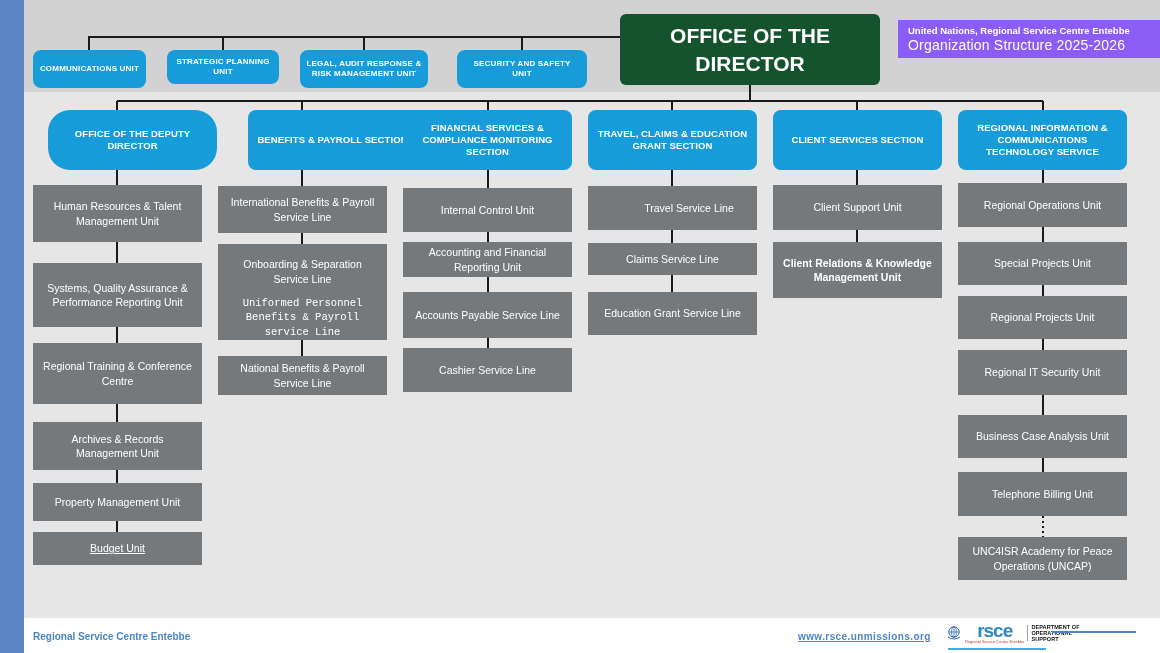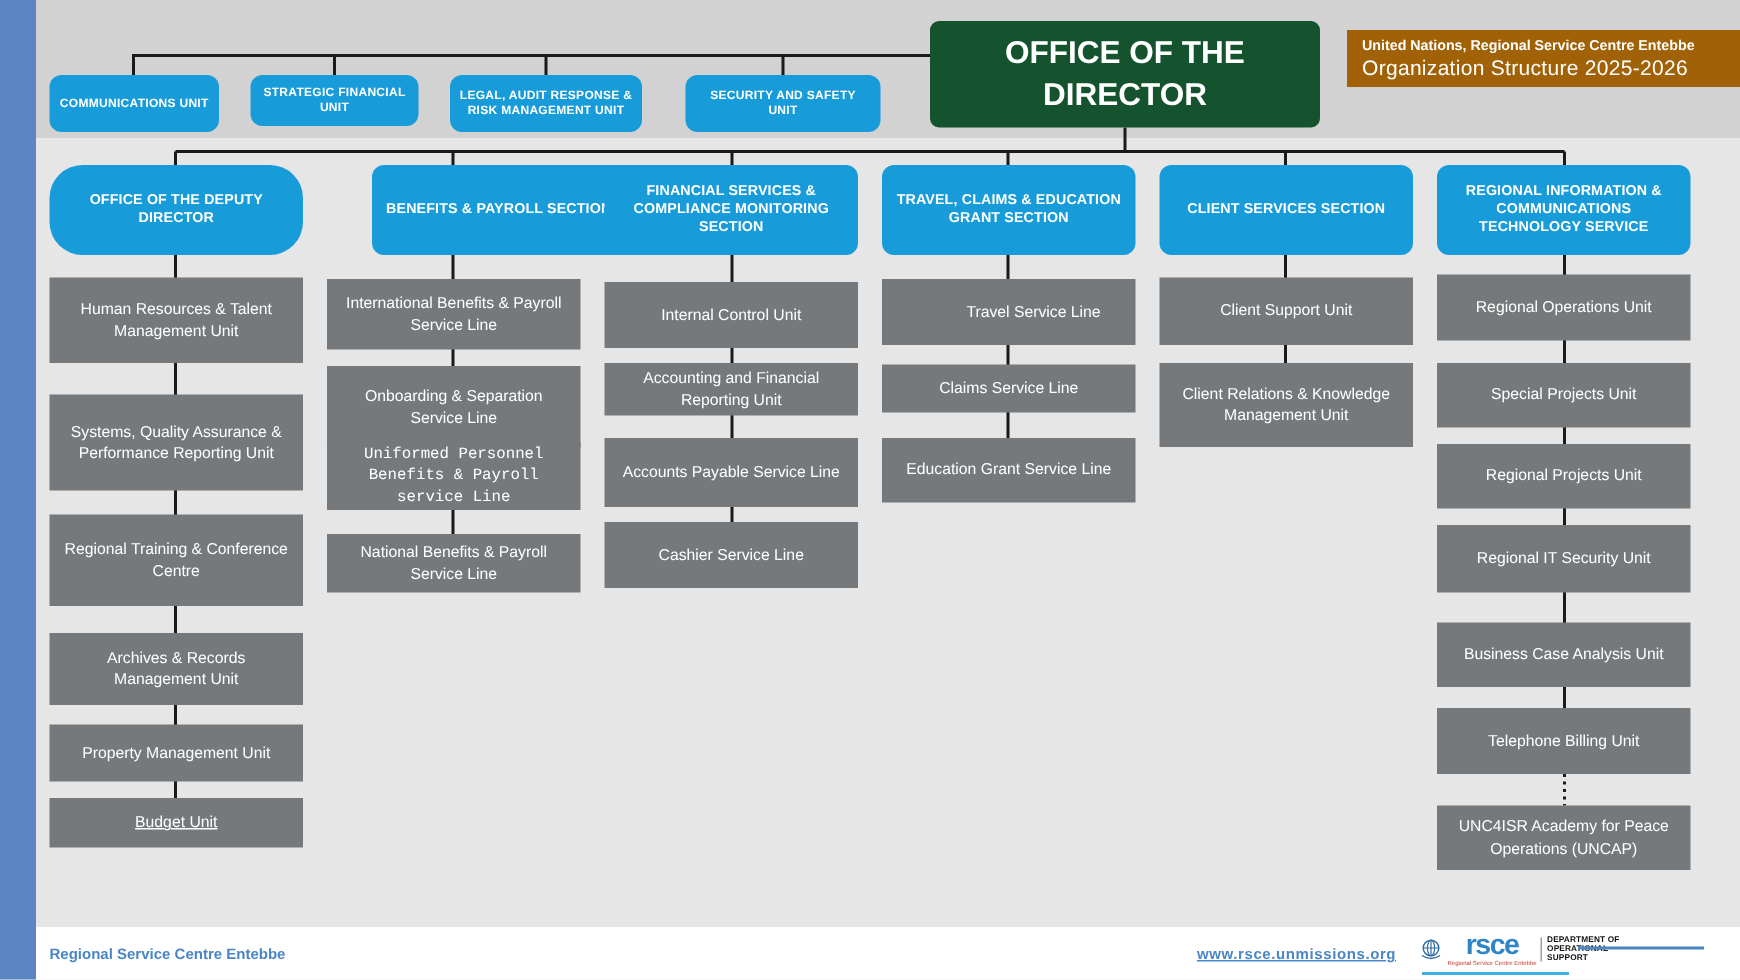--- a/index.html
+++ b/index.html
@@ -19,21 +19,21 @@
     font-weight:bold;box-sizing:border-box;padding:2px 6px;line-height:1.25;
   }
   .top-unit{font-size:8px;letter-spacing:.2px;}
   .section-head{font-size:9.5px;top:110px;height:60px;width:169px;letter-spacing:.1px;}
   .director{
     position:absolute;left:620px;top:14px;width:260px;height:71px;background:#14532d;
     color:#fff;border-radius:6px;display:flex;align-items:center;justify-content:center;
     text-align:center;font-size:21px;font-weight:bold;line-height:1.3;padding:0 20px;box-sizing:border-box;
   }
   .title-box{
-    position:absolute;left:898px;top:20px;width:262px;height:38px;background:#a16207;color:#fff;
+    position:absolute;left:898px;top:20px;width:262px;height:38px;background:#8b5cf6;color:#fff;
     box-sizing:border-box;padding:5px 0 0 10px;line-height:1.25;
   }
   .title-box .l1{font-size:9.5px;font-weight:bold;display:block;}
   .title-box .l2{font-size:14px;display:block;letter-spacing:.2px;}
 
   .unit{
     position:absolute;width:169px;background:#75797B;color:#ffffff;
     display:flex;align-items:center;justify-content:center;text-align:center;
     font-size:10.5px;line-height:1.35;box-sizing:border-box;padding:3px 10px;
   }
@@ -92,25 +92,25 @@
   </g>
 </svg>
 
 <div class="director">OFFICE OF THE DIRECTOR</div>
 <div class="title-box">
   <span class="l1">United Nations, Regional Service Centre Entebbe</span>
   <span class="l2">Organization Structure 2025-2026</span>
 </div>
 
 <div class="blue-box top-unit" style="left:33px;top:50px;width:113px;height:38px;">COMMUNICATIONS UNIT</div>
-<div class="blue-box top-unit" style="left:167px;top:50px;width:112px;height:34px;">STRATEGIC FINANCIAL UNIT</div>
+<div class="blue-box top-unit" style="left:167px;top:50px;width:112px;height:34px;">STRATEGIC PLANNING UNIT</div>
 <div class="blue-box top-unit" style="left:300px;top:50px;width:128px;height:38px;">LEGAL, AUDIT RESPONSE &amp; RISK MANAGEMENT UNIT</div>
 <div class="blue-box top-unit" style="left:457px;top:50px;width:130px;height:38px;">SECURITY AND SAFETY UNIT</div>
 
-<div class="blue-box section-head" style="left:33px;border-radius:22px;">OFFICE OF THE DEPUTY DIRECTOR</div>
+<div class="blue-box section-head" style="left:48px;border-radius:22px;">OFFICE OF THE DEPUTY DIRECTOR</div>
 <div class="blue-box section-head" style="left:214px;margin-left:34px;">BENEFITS &amp; PAYROLL SECTION</div>
 <div class="blue-box section-head" style="left:403px;">FINANCIAL SERVICES &amp; COMPLIANCE MONITORING SECTION</div>
 <div class="blue-box section-head" style="left:588px;">TRAVEL, CLAIMS &amp; EDUCATION GRANT SECTION</div>
 <div class="blue-box section-head" style="left:773px;">CLIENT SERVICES SECTION</div>
 <div class="blue-box section-head" style="left:958px;">REGIONAL INFORMATION &amp; COMMUNICATIONS TECHNOLOGY SERVICE</div>
 
 <div class="unit" style="left:33px;top:185px;height:57px;">Human Resources &amp; Talent Management Unit</div>
 <div class="unit" style="left:33px;top:263px;height:64px;">Systems, Quality Assurance &amp; Performance Reporting Unit</div>
 <div class="unit" style="left:33px;top:343px;height:61px;">Regional Training &amp; Conference Centre</div>
 <div class="unit" style="left:33px;top:422px;height:48px;">Archives &amp; Records Management Unit</div>
@@ -125,21 +125,21 @@
 <div class="unit" style="left:403px;top:188px;height:44px;">Internal Control Unit</div>
 <div class="unit" style="left:403px;top:242px;height:35px;">Accounting and Financial Reporting Unit</div>
 <div class="unit" style="left:403px;top:292px;height:46px;">Accounts Payable Service Line</div>
 <div class="unit" style="left:403px;top:348px;height:44px;">Cashier Service Line</div>
 
 <div class="unit" style="left:588px;top:186px;height:44px;padding-left:43px;">Travel Service Line</div>
 <div class="unit" style="left:588px;top:243px;height:32px;">Claims Service Line</div>
 <div class="unit" style="left:588px;top:292px;height:43px;">Education Grant Service Line</div>
 
 <div class="unit" style="left:773px;top:185px;height:45px;">Client Support Unit</div>
-<div class="unit" style="left:773px;top:242px;height:56px;">Client Relations &amp; Knowledge Management Unit</div>
+<div class="unit" style="left:773px;top:242px;height:56px;font-weight:bold;">Client Relations &amp; Knowledge Management Unit</div>
 
 <div class="unit" style="left:958px;top:183px;height:44px;">Regional Operations Unit</div>
 <div class="unit" style="left:958px;top:242px;height:43px;">Special Projects Unit</div>
 <div class="unit" style="left:958px;top:296px;height:43px;">Regional Projects Unit</div>
 <div class="unit" style="left:958px;top:350px;height:45px;">Regional IT Security Unit</div>
 <div class="unit" style="left:958px;top:415px;height:43px;">Business Case Analysis Unit</div>
 <div class="unit" style="left:958px;top:472px;height:44px;">Telephone Billing Unit</div>
 <div class="unit" style="left:958px;top:537px;height:43px;">UNC4ISR Academy for Peace Operations (UNCAP)</div>
 
 <div class="footer-left">Regional Service Centre Entebbe</div>

